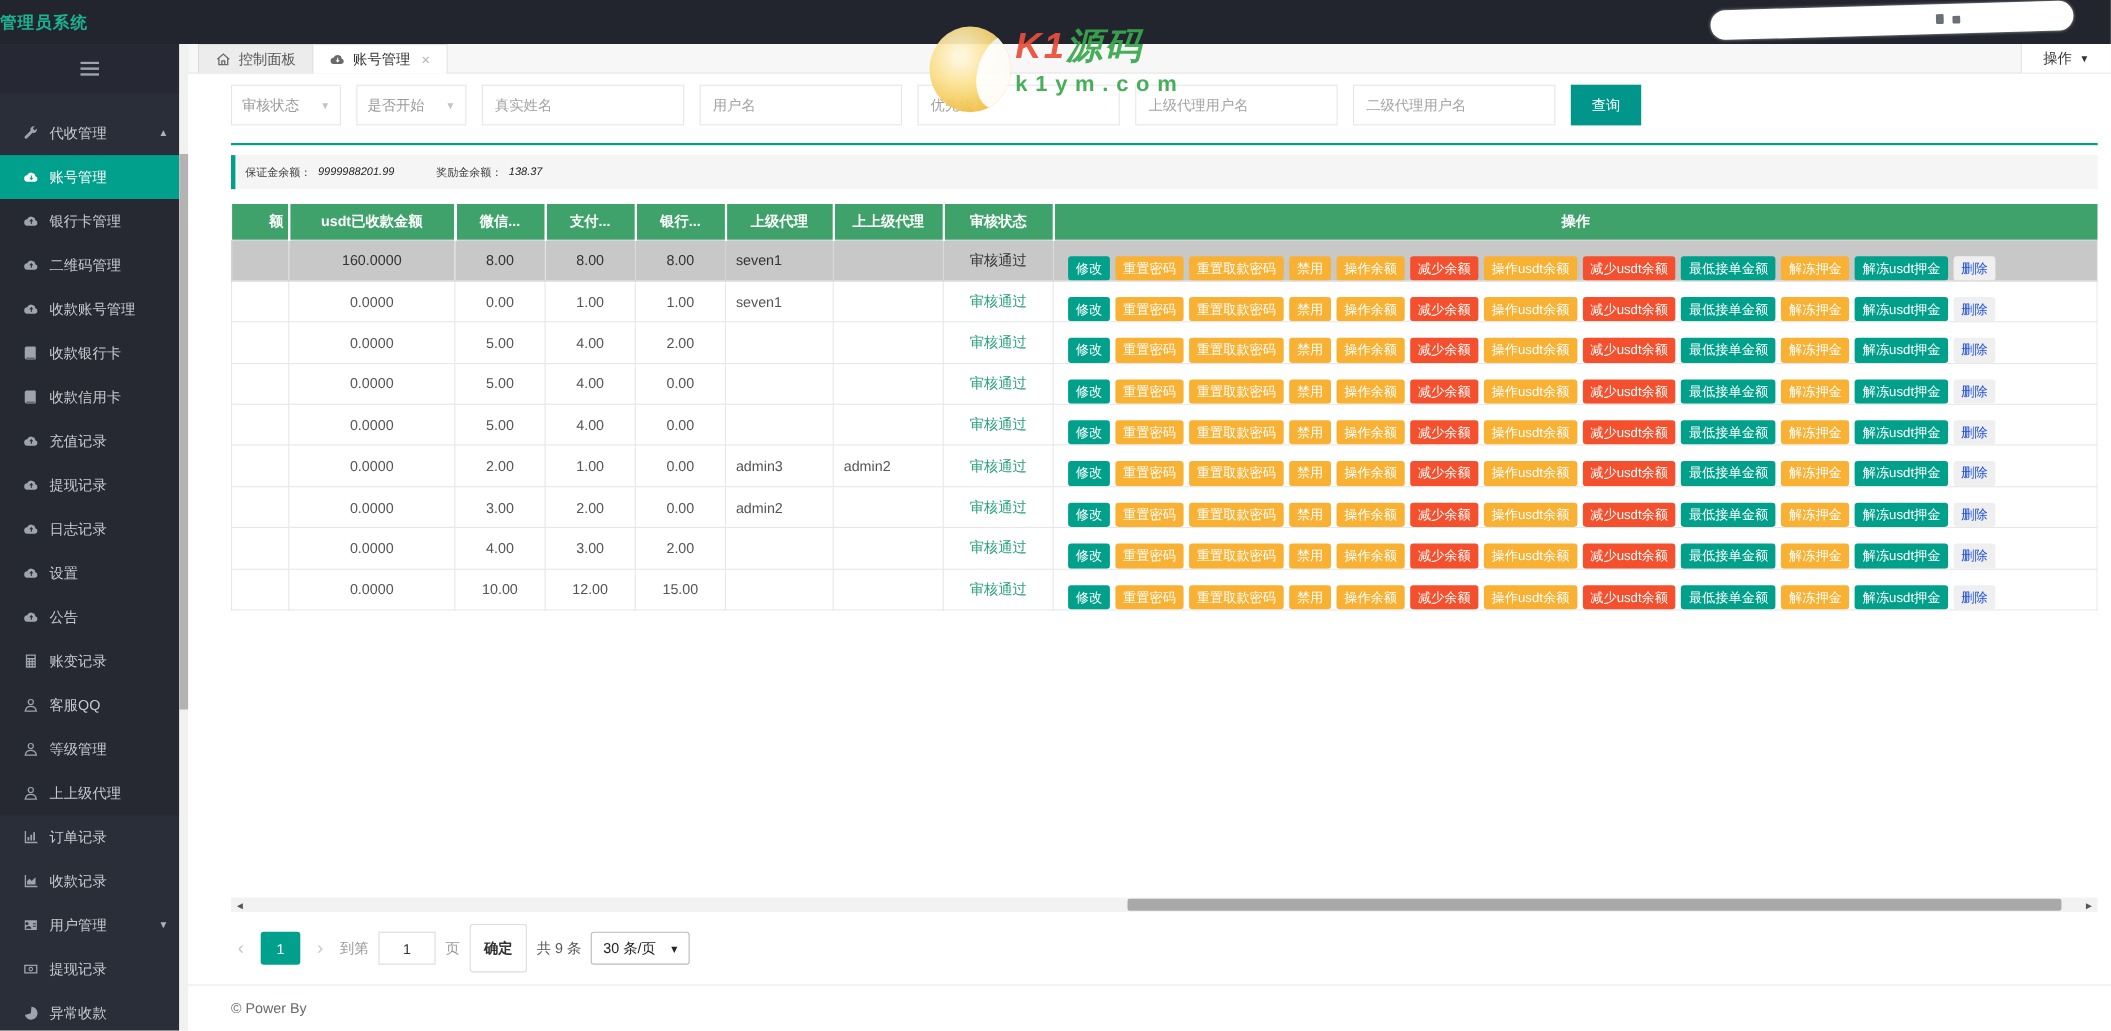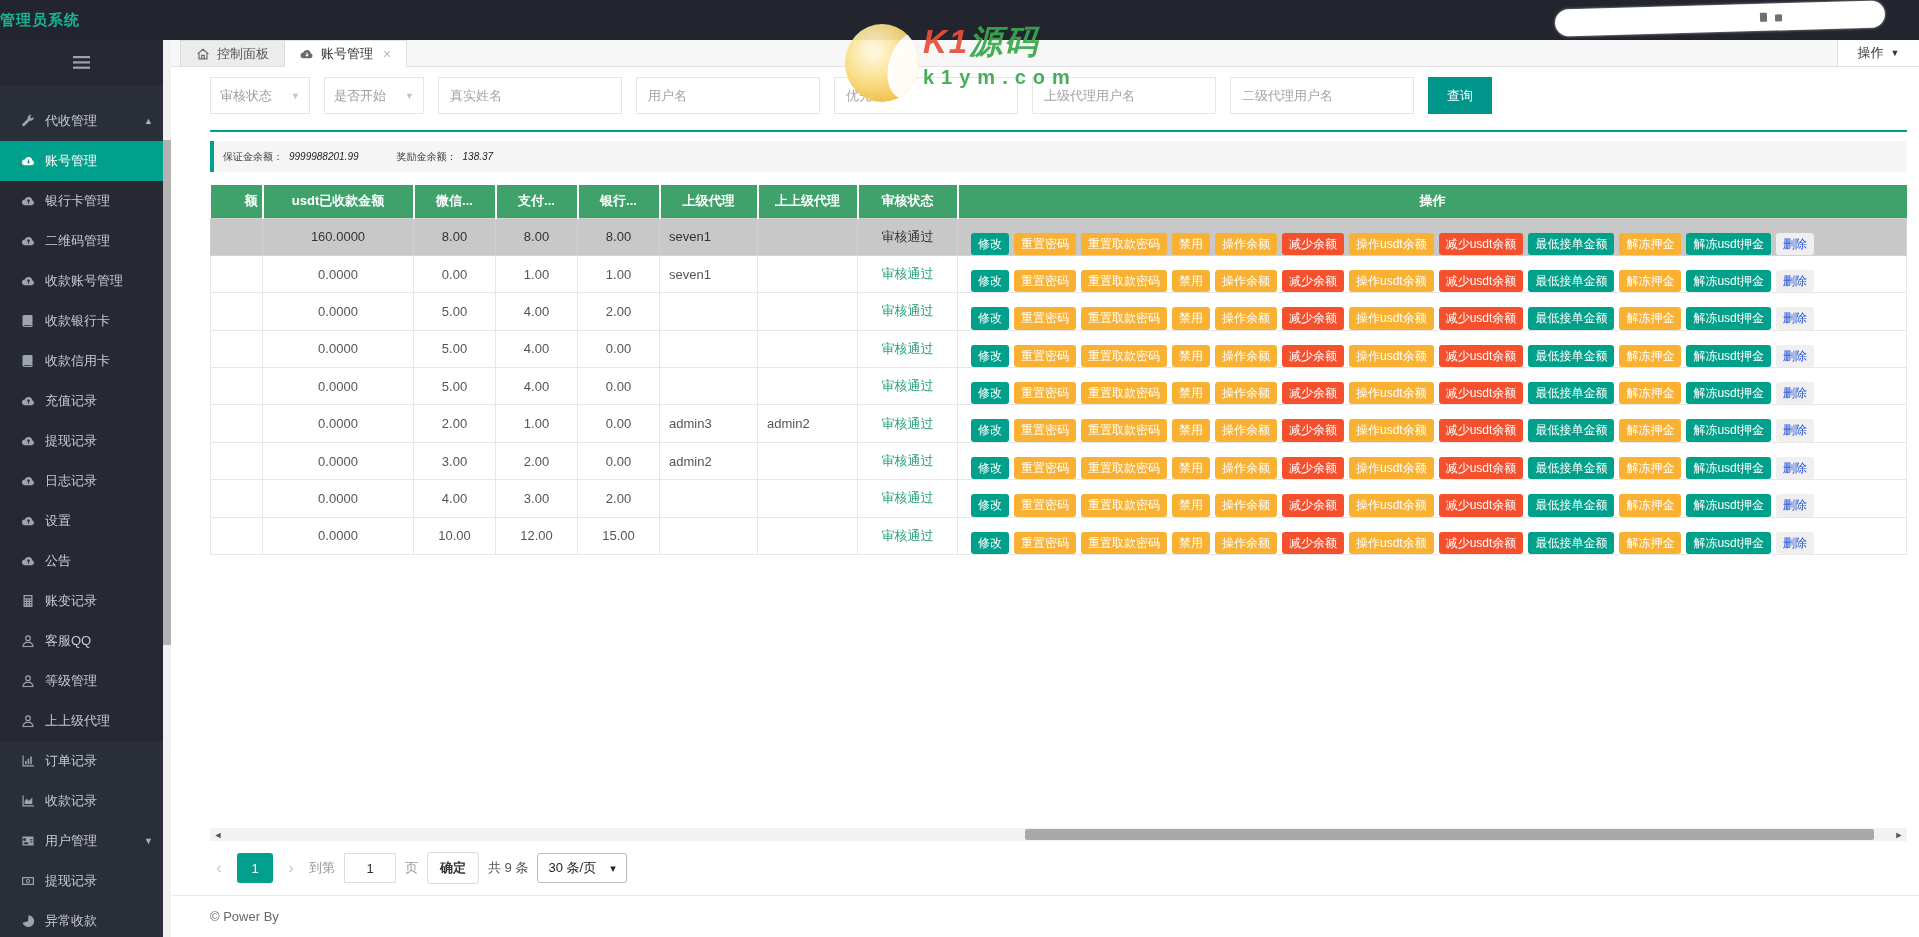--- a/index.html
+++ b/index.html
@@ -85,21 +85,21 @@
   .hscroll .arrow { width:16px; text-align:center; color:#555; font-size:9px; flex-shrink:0; cursor:pointer; }
   .hscroll .track { flex:1; height:100%; position:relative; }
   .hscroll .hthumb { position:absolute; left:48%; width:51%; top:1px; height:11px; background:#a9a9a9; border-radius:2px; cursor:grab; }
 
   
   .pagebar { display:flex; align-items:center; gap:9px; padding:11px 12px 11px 39px; font-size:13px; color:#999; }
   .pg-nav { color:#c8c8c8; font-size:17px; width:18px; text-align:center; cursor:pointer; }
   .pg-active { width:36px; height:30px; background:#00a08c; color:#fff; display:flex; align-items:center;
                justify-content:center; border-radius:3px; cursor:pointer; }
   .goto-input { width:52px; height:30px; border:1px solid #dcdcdc; text-align:center; font-size:13px; color:#333; outline:none; }
-  .confirm-btn { height:32px; padding:0 12px; border:1px solid #dcdcdc; background:#fff; font-weight:bold;
+  .confirm-btn { height:44px; padding:0 12px; border:1px solid #dcdcdc; background:#fff; font-weight:bold;
                  color:#333; border-radius:3px; font-size:13px; cursor:pointer; }
   .total-txt { color:#555; }
   .perpage { height:30px; border:1px solid #bbb; border-radius:3px; padding:0 10px; display:flex; align-items:center;
              gap:14px; color:#222; cursor:pointer; background:#fff; }
   .perpage .caret { font-weight:bold; font-size:11px; }
 
   .footer { border-top:1px solid #e7eaec; padding:13px 39px; font-size:13px; color:#676a6c; background:#fff; }
 
   
   .watermark { position:absolute; left:845px; top:24px; z-index:60; display:flex; align-items:flex-start; pointer-events:none; opacity:.93; }

